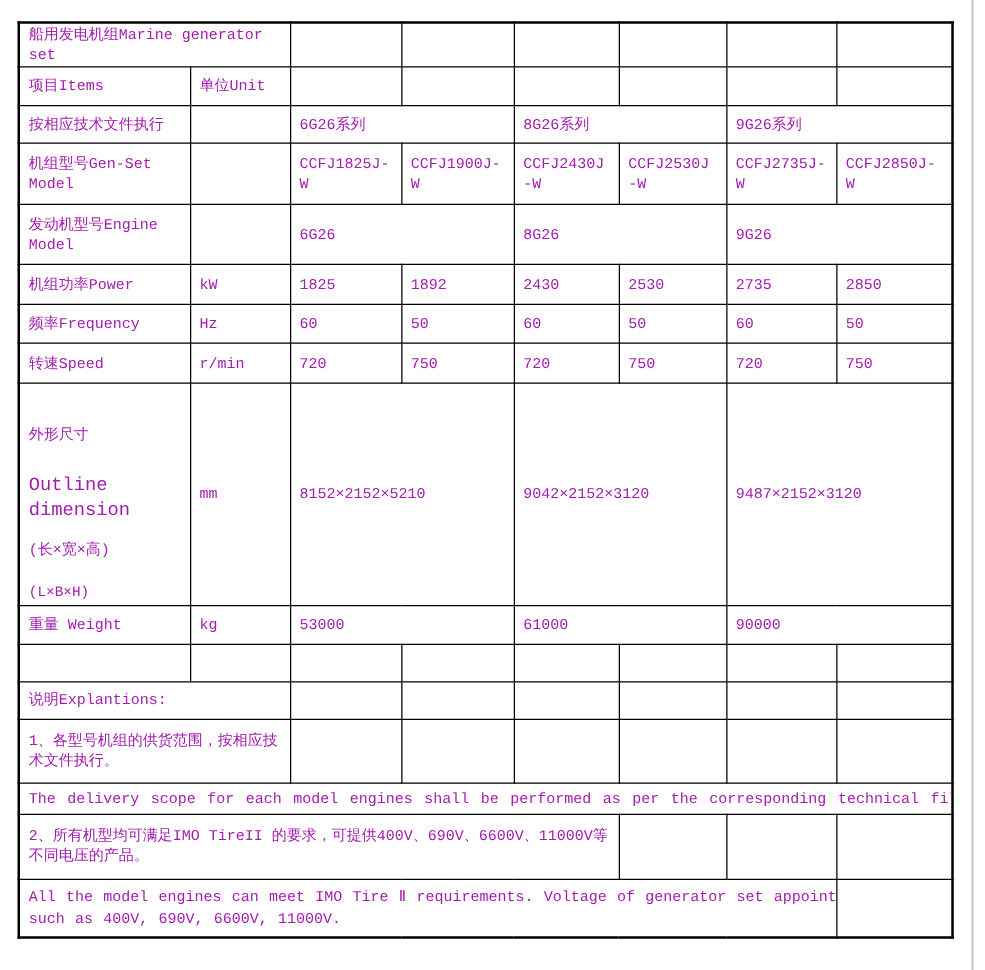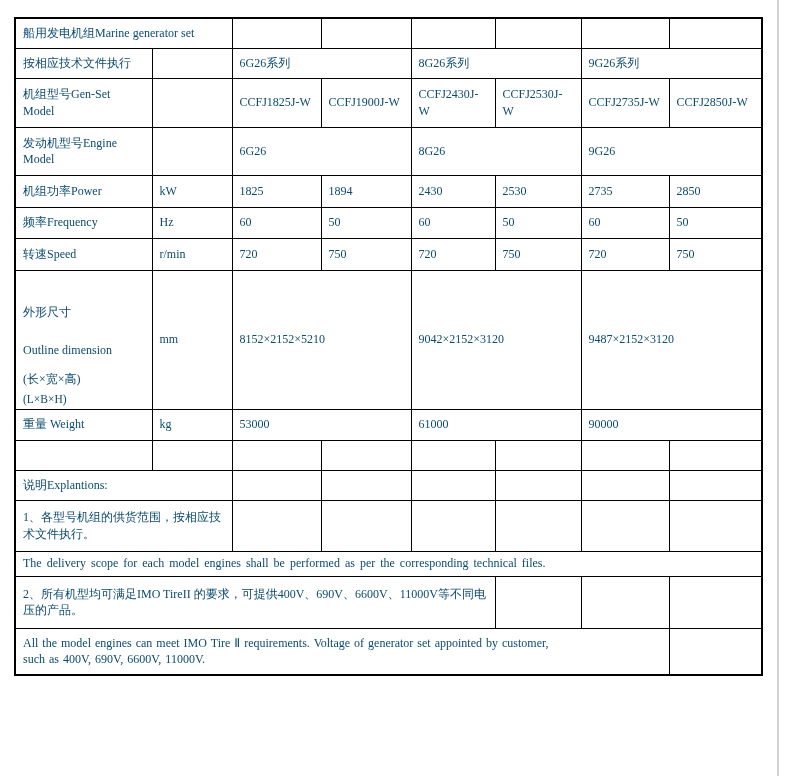--- a/index.html
+++ b/index.html
@@ -2,22 +2,22 @@
 <html><head>
 <meta charset="utf-8">
 <style>
   html, body { margin: 0; padding: 0; background: #ffffff; }
   .screen {
     position: relative;
     width: 788px;
     height: 776px;
     background: #ffffff;
     overflow: hidden;
-    font-family: Liberation Serif, serif;
-    color: #0c4a6e;
+    font-family: Liberation Mono, monospace;
+    color: #a21caf;
   }
   table.spec {
     position: absolute;
     left: 14px;
     top: 17px;
     width: 747px;
     border-collapse: collapse;
     table-layout: fixed;
     border: 2px solid #000000;
   }
@@ -28,22 +28,22 @@
     vertical-align: middle;
     overflow: hidden;
     line-height: 1.35;
     word-break: break-word;
   }
   td.model-cell { font-size: 11px; padding-left: 5px; padding-right: 2px; }
   td.note-en    { font-size: 10.5px; word-spacing: 2px; white-space: nowrap; }
   td.note2-en   { font-size: 10px;   word-spacing: 1px; }
   td.note2-en span { display: block; white-space: nowrap; }
   .dim-line1 { margin-bottom: 22px; margin-top: 32px; }
-  .dim-line2 { margin-bottom: 13px; font-size: 12px; }
-  .dim-line3 { margin-bottom: 5px; }
+  .dim-line2 { margin-bottom: 13px; font-size: 15px; }
+  .dim-line3 { margin-bottom: 19px; }
   .dim-line4 { font-size: 11.5px; }
   .page-edge-v {
     position: absolute;
     top: 0;
     width: 2px;
     height: 776px;
     background: #d0d0d0;
   }
 </style>
 </head>
@@ -67,20 +67,30 @@
       <tr style="height:30px">
         <td colspan="2">船用发电机组Marine generator set</td>
         <td></td>
         <td></td>
         <td></td>
         <td></td>
         <td></td>
         <td></td>
       </tr>
 
+      <tr style="height:31px">
+        <td>项目Items</td>
+        <td>单位Unit</td>
+        <td></td>
+        <td></td>
+        <td></td>
+        <td></td>
+        <td></td>
+        <td></td>
+      </tr>
 
       <tr style="height:30px">
         <td>按相应技术文件执行</td>
         <td></td>
         <td colspan="2">6G26系列</td>
         <td colspan="2">8G26系列</td>
         <td colspan="2">9G26系列</td>
       </tr>
 
       <tr style="height:49px">
@@ -99,21 +109,21 @@
         <td></td>
         <td colspan="2">6G26</td>
         <td colspan="2">8G26</td>
         <td colspan="2">9G26</td>
       </tr>
 
       <tr style="height:32px">
         <td>机组功率Power</td>
         <td>kW</td>
         <td>1825</td>
-        <td>1894</td>
+        <td>1892</td>
         <td>2430</td>
         <td>2530</td>
         <td>2735</td>
         <td>2850</td>
       </tr>
 
       <tr style="height:31px">
         <td>频率Frequency</td>
         <td>Hz</td>
         <td>60</td>

